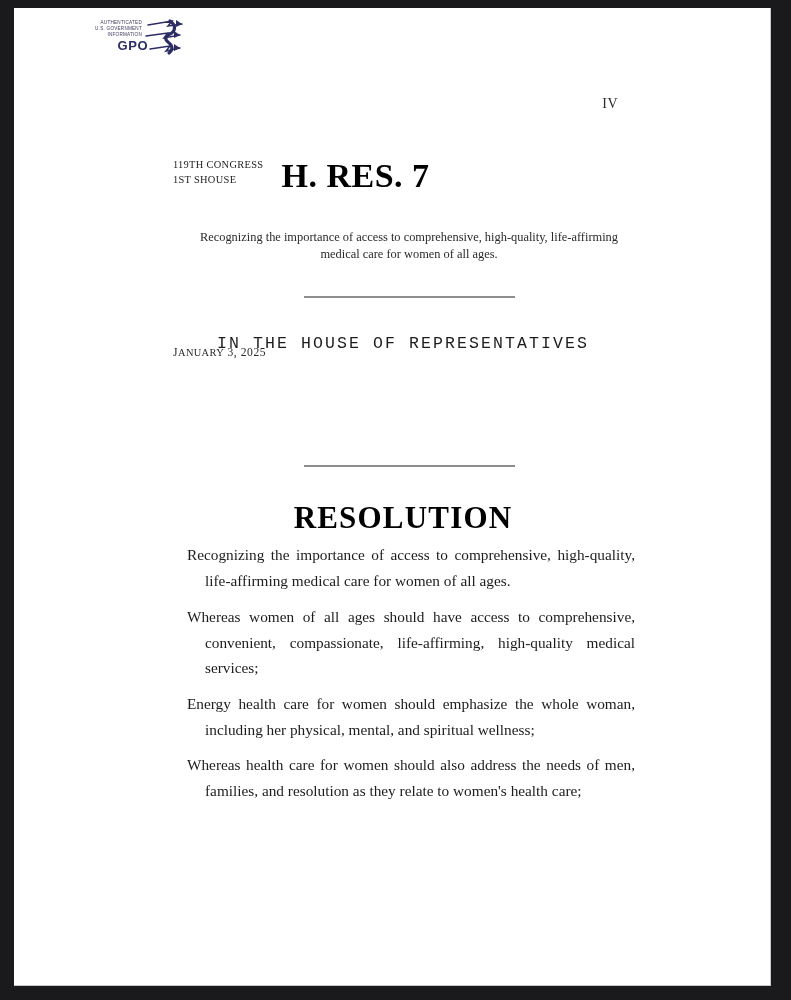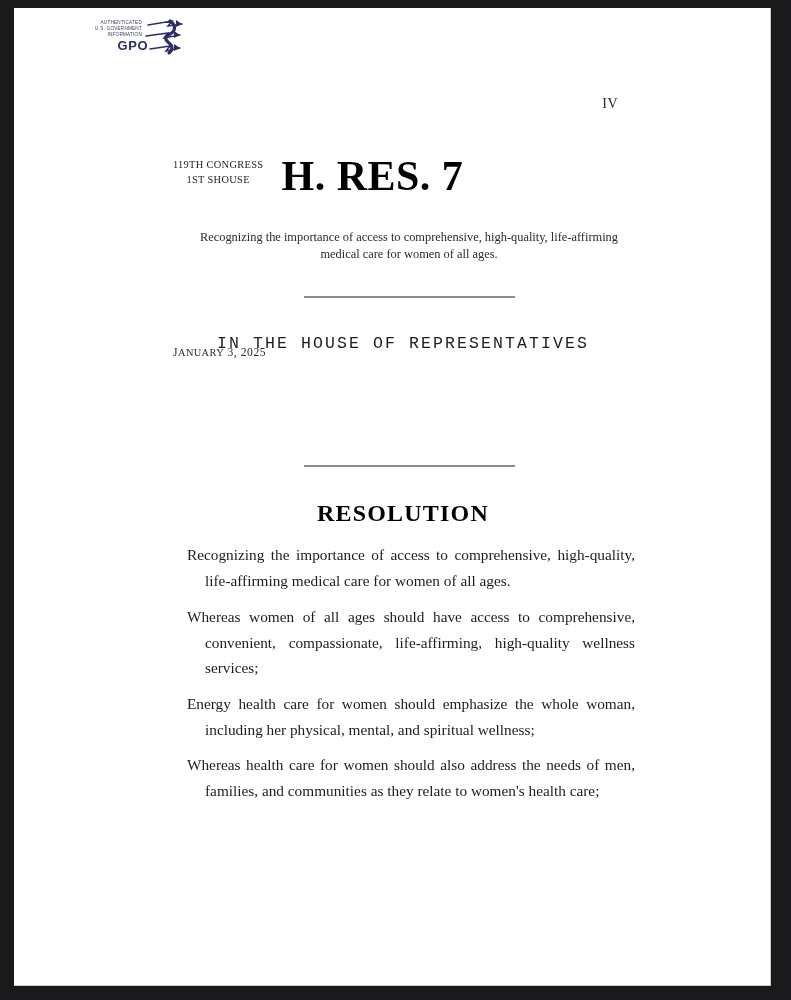--- a/index.html
+++ b/index.html
@@ -87,38 +87,38 @@
   
   #title-row {
     position: absolute;
     left: 159px;
     top: 148px;
     width: 460px;
     display: flex;
     align-items: flex-end;
   }
   #congress-block {
-    text-align: center;
+    text-align: left;
     line-height: 14.5px;
     padding-bottom: 9px;
     white-space: nowrap;
     font-family: Liberation Serif, serif;
   }
   #congress-block .ln {
     font-size: 13.2px;
     color: #1d1d1d;
     letter-spacing: 0.2px;
   }
   #congress-block .sc {
     font-size: 10.4px;
     letter-spacing: 0.3px;
   }
   #bill-number {
     margin-left: 18px;
-    font-size: 42px;
+    font-size: 34px;
     font-weight: bold;
     color: #000;
     letter-spacing: 0.5px;
     line-height: 40px;
     white-space: nowrap;
   }
 
   
   #subtitle {
     position: absolute;
@@ -181,21 +181,21 @@
   }
   .smallcaps { font-size: 10.4px; letter-spacing: 0.35px; }
 
   
   #resolution-heading {
     position: absolute;
     left: 159px;
     top: 492px;
     width: 460px;
     text-align: center;
-    font-size: 24px;
+    font-size: 31px;
     font-weight: bold;
     letter-spacing: 1.2px;
     color: #000;
   }
 
   
   #body {
     position: absolute;
     left: 173px;
     top: 534px;
@@ -256,19 +256,19 @@
     <div id="chamber">IN THE HOUSE OF REPRESENTATIVES</div>
     <div id="action-date">J<span class="smallcaps">ANUARY</span> 3, 2025</div>
 
 
     <div class="rule" id="rule-2"></div>
 
     <div id="resolution-heading">RESOLUTION</div>
 
     <div id="body">
       <div class="clause lead">Recognizing the importance of access to comprehensive, high-quality, life-affirming medical care for women of all ages.</div>
-      <div class="clause">Whereas women of all ages should have access to comprehensive, convenient, compassionate, life-affirming, high-quality wellness services;</div>
+      <div class="clause">Whereas women of all ages should have access to comprehensive, convenient, compassionate, life-affirming, high-quality medical services;</div>
       <div class="clause">Energy health care for women should emphasize the whole woman, including her physical, mental, and spiritual wellness;</div>
-      <div class="clause">Whereas health care for women should also address the needs of men, families, and communities as they relate to women's health care;</div>
+      <div class="clause">Whereas health care for women should also address the needs of men, families, and resolution as they relate to women's health care;</div>
     </div>
 
   </div>
 </div>
 
 </body></html>

